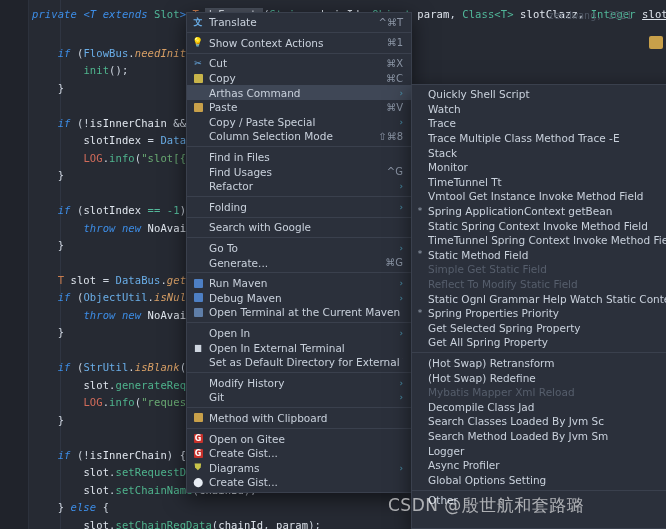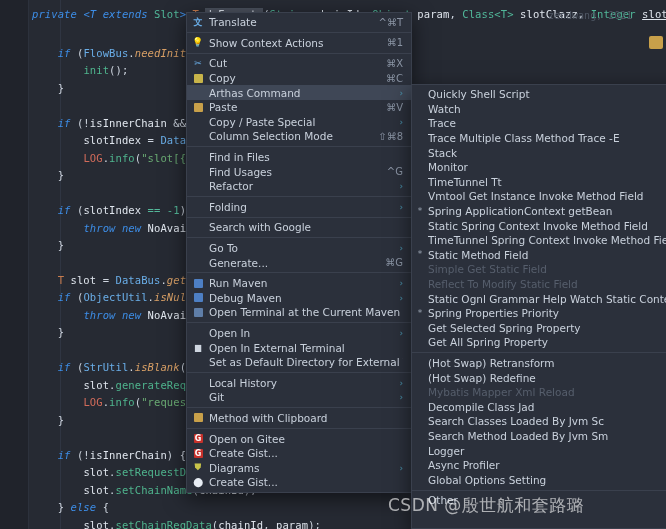--- a/index.html
+++ b/index.html
@@ -223,21 +223,21 @@
       </span>
       <span class="lbl">Open In External Terminal</span>
     </div>
     <div class="mi">
       <span class="ic"></span>
       <span class="lbl">Set as Default Directory for External Terminal</span>
     </div>
     <div class="sep"></div>
     <div class="mi">
       <span class="ic"></span>
-      <span class="lbl">Local History</span>
+      <span class="lbl">Modify History</span>
       <span class="arw">›</span>
     </div>
     <div class="mi">
       <span class="ic"></span>
       <span class="lbl">Git</span>
       <span class="arw">›</span>
     </div>
     <div class="sep"></div>
     <div class="mi">
       <span class="ic">

